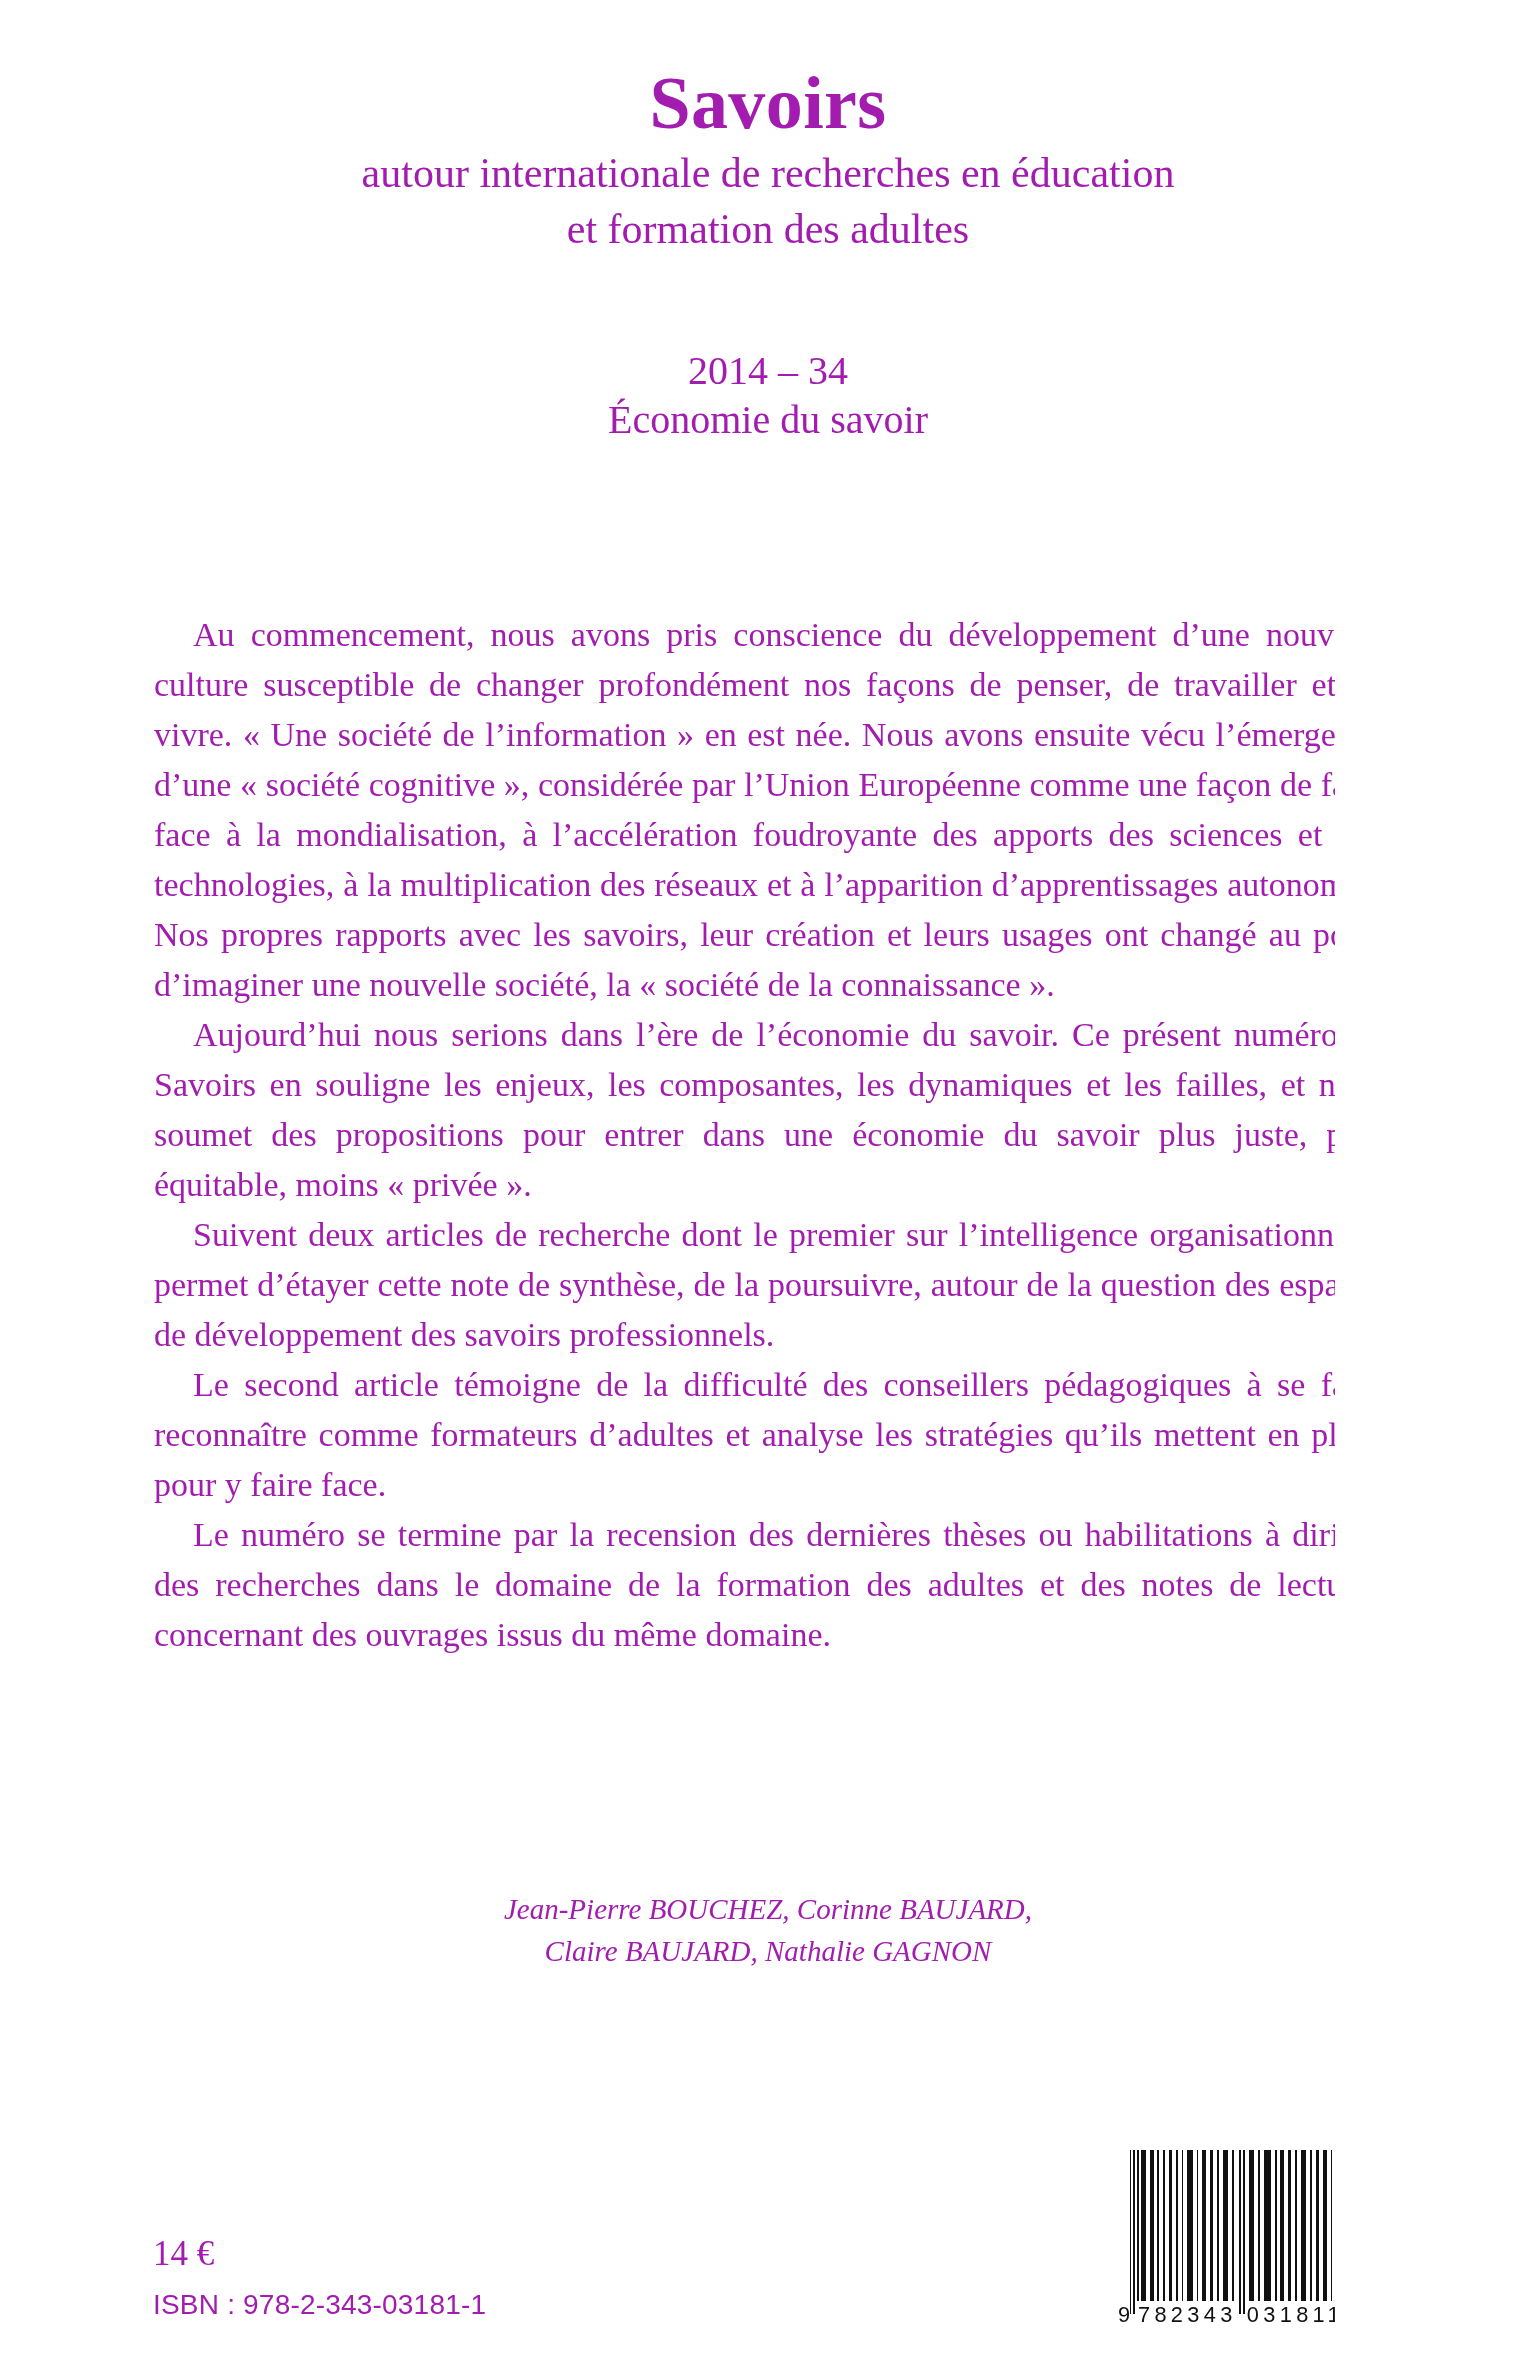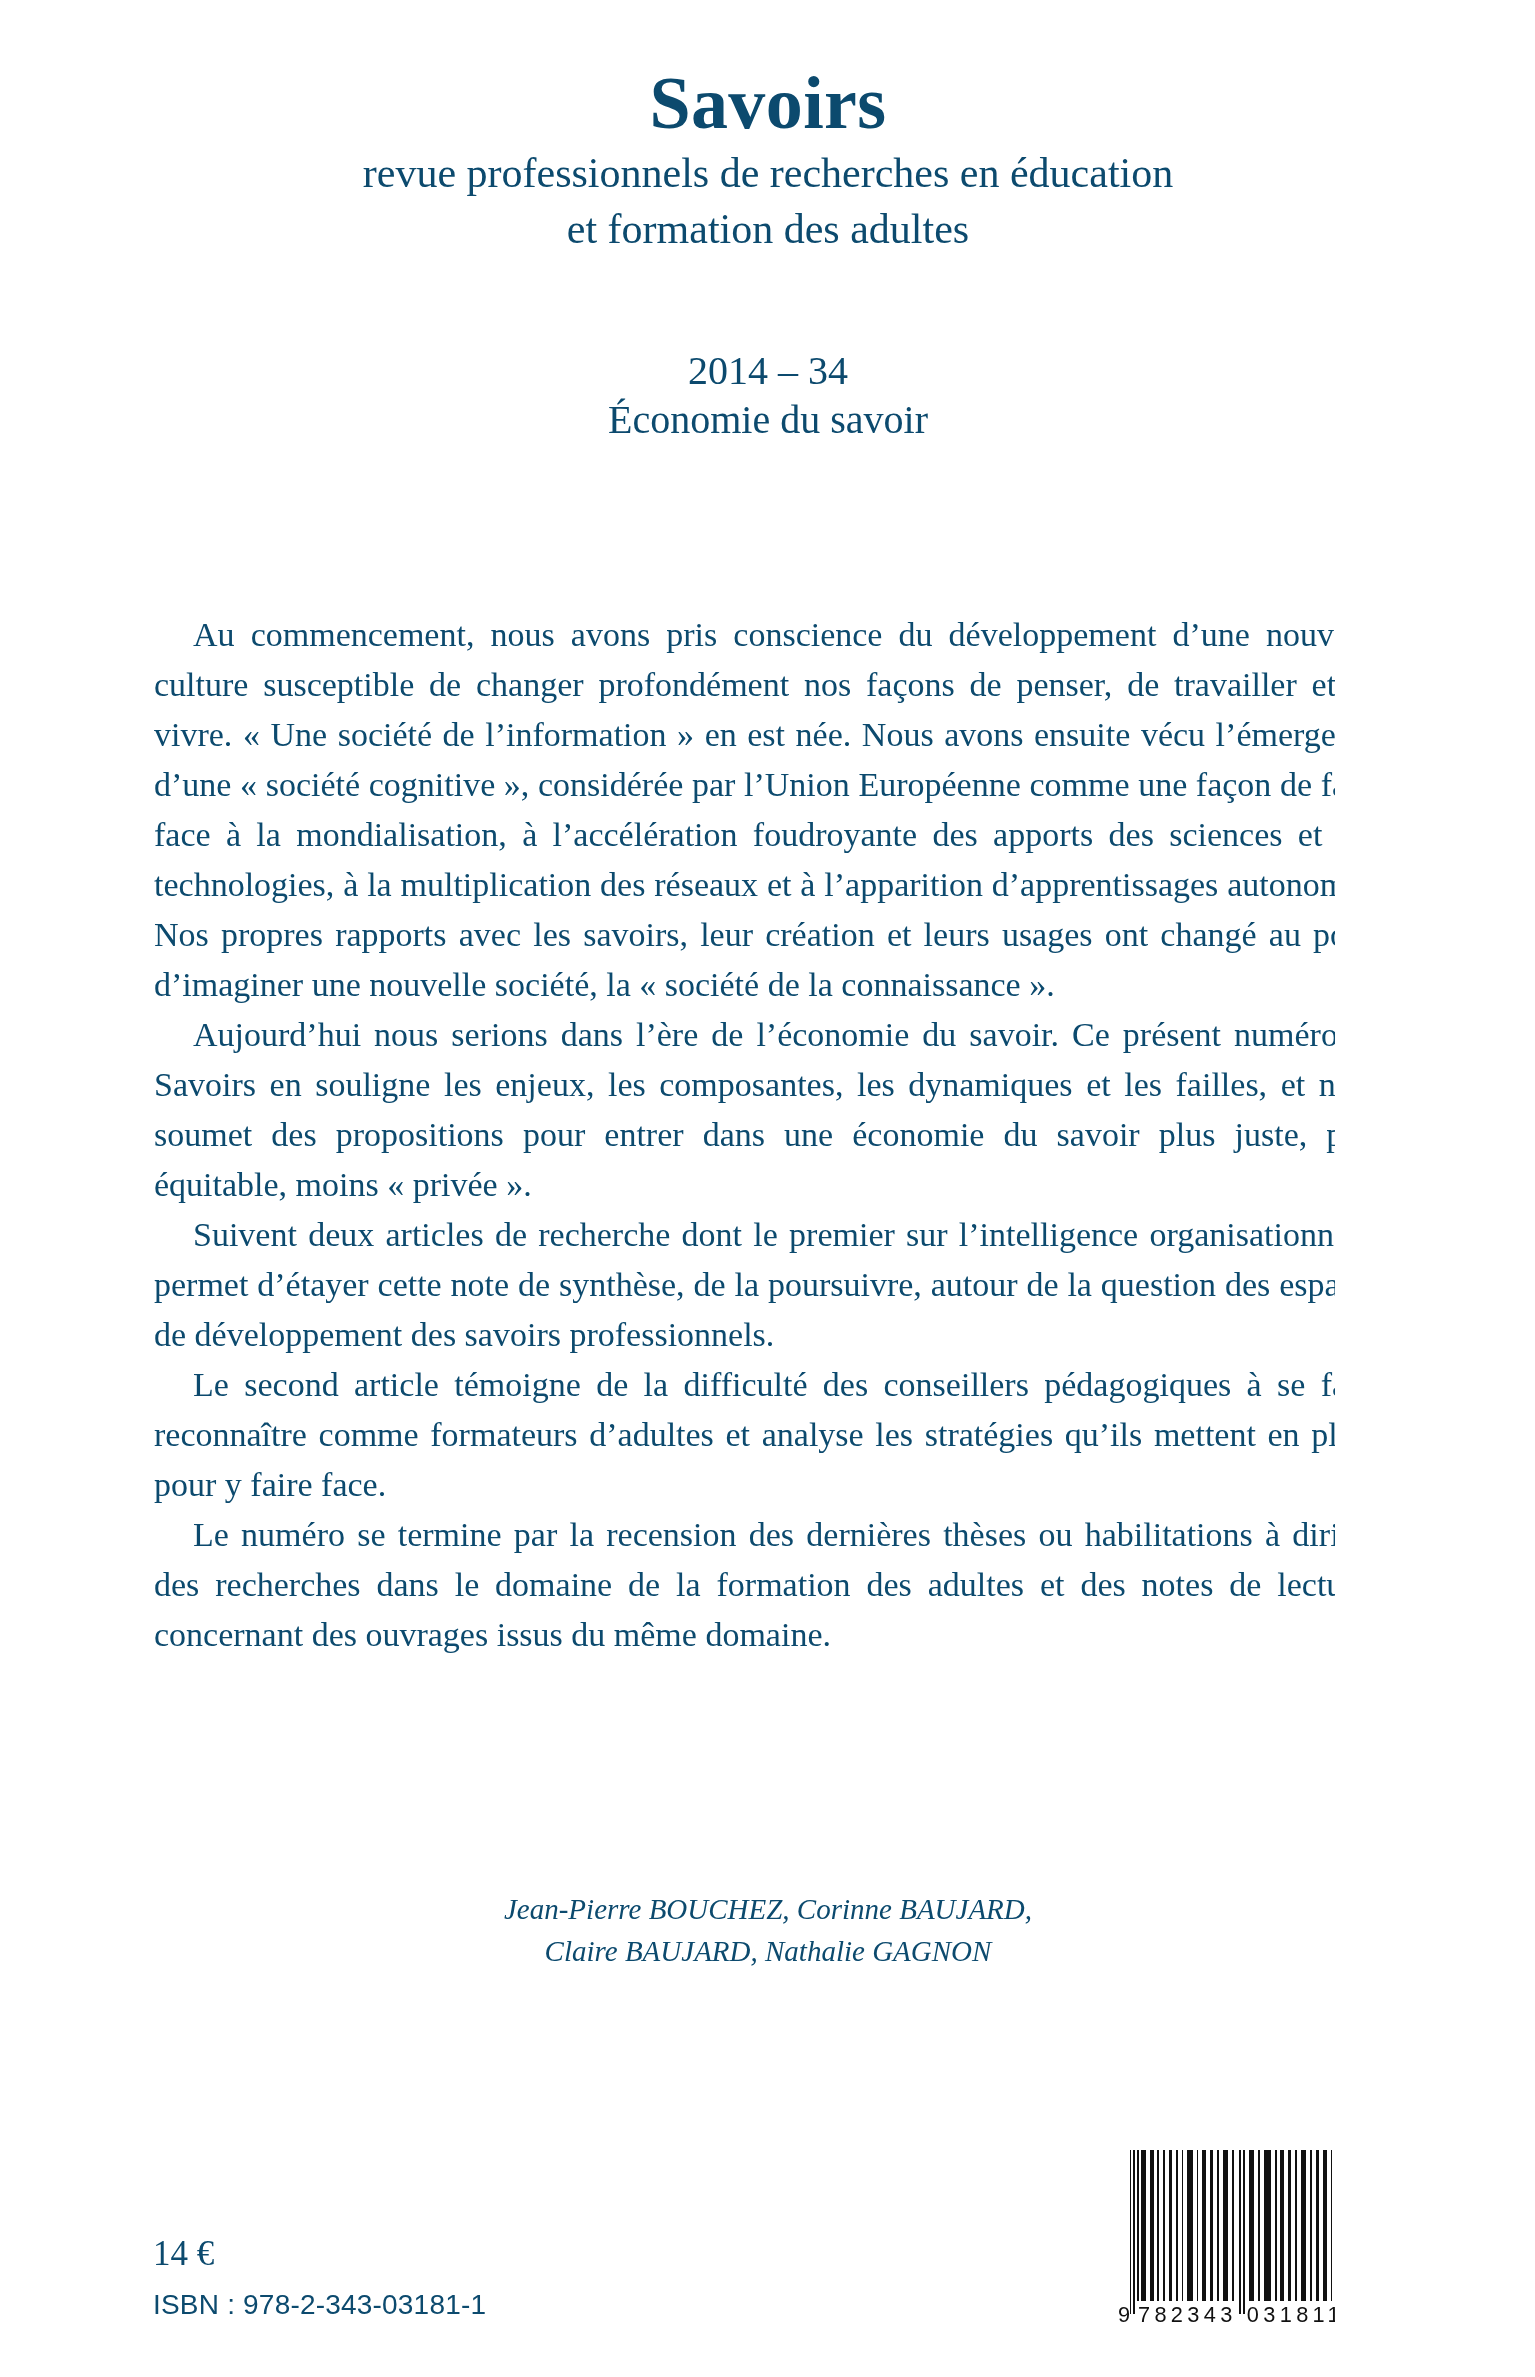--- a/index.html
+++ b/index.html
@@ -7,21 +7,21 @@
     padding: 0;
     background: #ffffff;
   }
   .page {
     position: relative;
     width: 1335px;
     height: 2377px;
     background: #ffffff;
     overflow: hidden;
     font-family: "Liberation Serif", "DejaVu Serif", serif;
-    color: #0c4a6e;
+    color: #a21caf;
   }
 
   
   .masthead {
     position: absolute;
     left: 0;
     top: 64px;
     width: 1536px;
     text-align: center;
   }
@@ -113,21 +113,21 @@
   }
   .barcode svg { display: block; }
 </style>
 </head>
 <body>
 
 <div class="page">
 
   <div class="masthead">
     <div class="journal-title">Savoirs</div>
-    <div class="journal-subtitle">revue professionnels de recherches en éducation</div>
+    <div class="journal-subtitle">autour internationale de recherches en éducation</div>
     <div class="journal-subtitle">et formation des adultes</div>
   </div>
 
   <div class="issue-block">
     <div class="issue-number">2014 – 34</div>
     <div class="issue-theme">Économie du savoir</div>
   </div>
 
   <div class="blurb">
     <p>Au commencement, nous avons pris conscience du développement d’une nouvelle culture susceptible de changer profondément nos façons de penser, de travailler et de vivre. « Une société de l’information » en est née. Nous avons ensuite vécu l’émergence d’une « société cognitive », considérée par l’Union Européenne comme une façon de faire face à la mondialisation, à l’accélération foudroyante des apports des sciences et des technologies, à la multiplication des réseaux et à l’apparition d’appren­tissages autonomes. Nos propres rapports avec les savoirs, leur création et leurs usages ont changé au point d’imaginer une nouvelle société, la « société de la connaissance ».</p>

